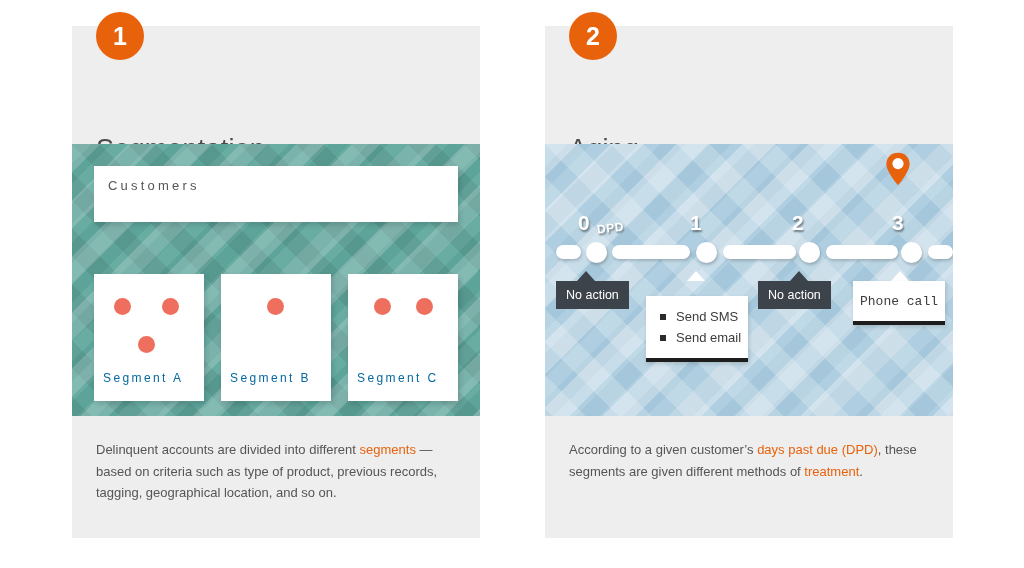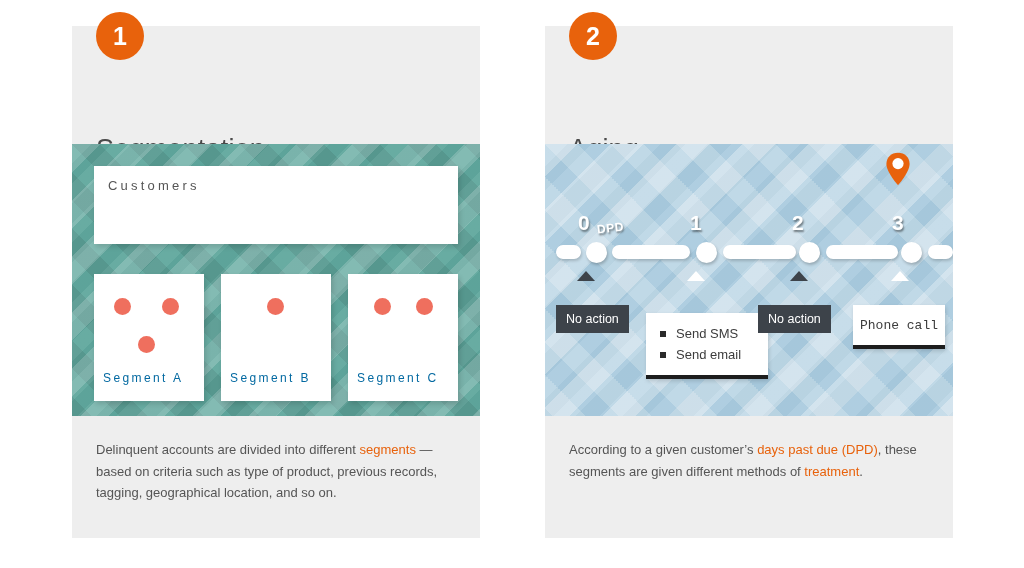--- a/index.html
+++ b/index.html
@@ -110,21 +110,21 @@
       repeating-linear-gradient(135deg, rgba(255,255,255,0.16) 0 16px, rgba(0,0,0,0.03) 16px 33px);
     opacity: .5;
   }
 
   
   .customers-box {
     position: absolute;
     left: 22px;
     top: 22px;
     width: 364px;
-    height: 78px;
+    height: 56px;
     background: #ffffff;
     box-shadow: 2px 3px 5px rgba(0,0,0,0.13);
   }
   .customers-label {
     position: absolute;
     left: 14px;
     top: 12px;
     font-size: 13px;
     color: #555555;
     letter-spacing: 3.2px;
@@ -221,21 +221,20 @@
     top: 8px;
     left: 340px;
     width: 26px;
     height: 34px;
   }
 
   
   .callout {
     position: absolute;
     box-sizing: border-box;
-    margin-top: 24px;
   }
   .callout-dark {
     background: #3d434a;
     color: #ffffff;
     font-size: 12.5px;
     padding: 7px 10px;
     text-align: center;
     white-space: nowrap;
   }
   .callout-light {
@@ -360,21 +359,21 @@
           <span class="tl-node" style="left:345px;"></span>
           <span class="tl-seg" style="left:372px;width:25px;"></span>
         </div>
 
         <span class="tip tip-dark" style="left:32px;top:127px;"></span>
         <div class="callout callout-dark" style="left:11px;top:137px;">
           <span>No action</span>
         </div>
 
         <span class="tip tip-light" style="left:142px;top:127px;"></span>
-        <div class="callout callout-light" style="left:101px;top:145px;width:122px;">
+        <div class="callout callout-light" style="left:101px;top:152px;width:102px;">
           <ul class="bullets">
             <li>Send SMS</li>
             <li>Send email</li>
           </ul>
         </div>
 
         <span class="tip tip-dark" style="left:245px;top:127px;"></span>
         <div class="callout callout-dark" style="left:213px;top:137px;">
           <span>No action</span>
         </div>

